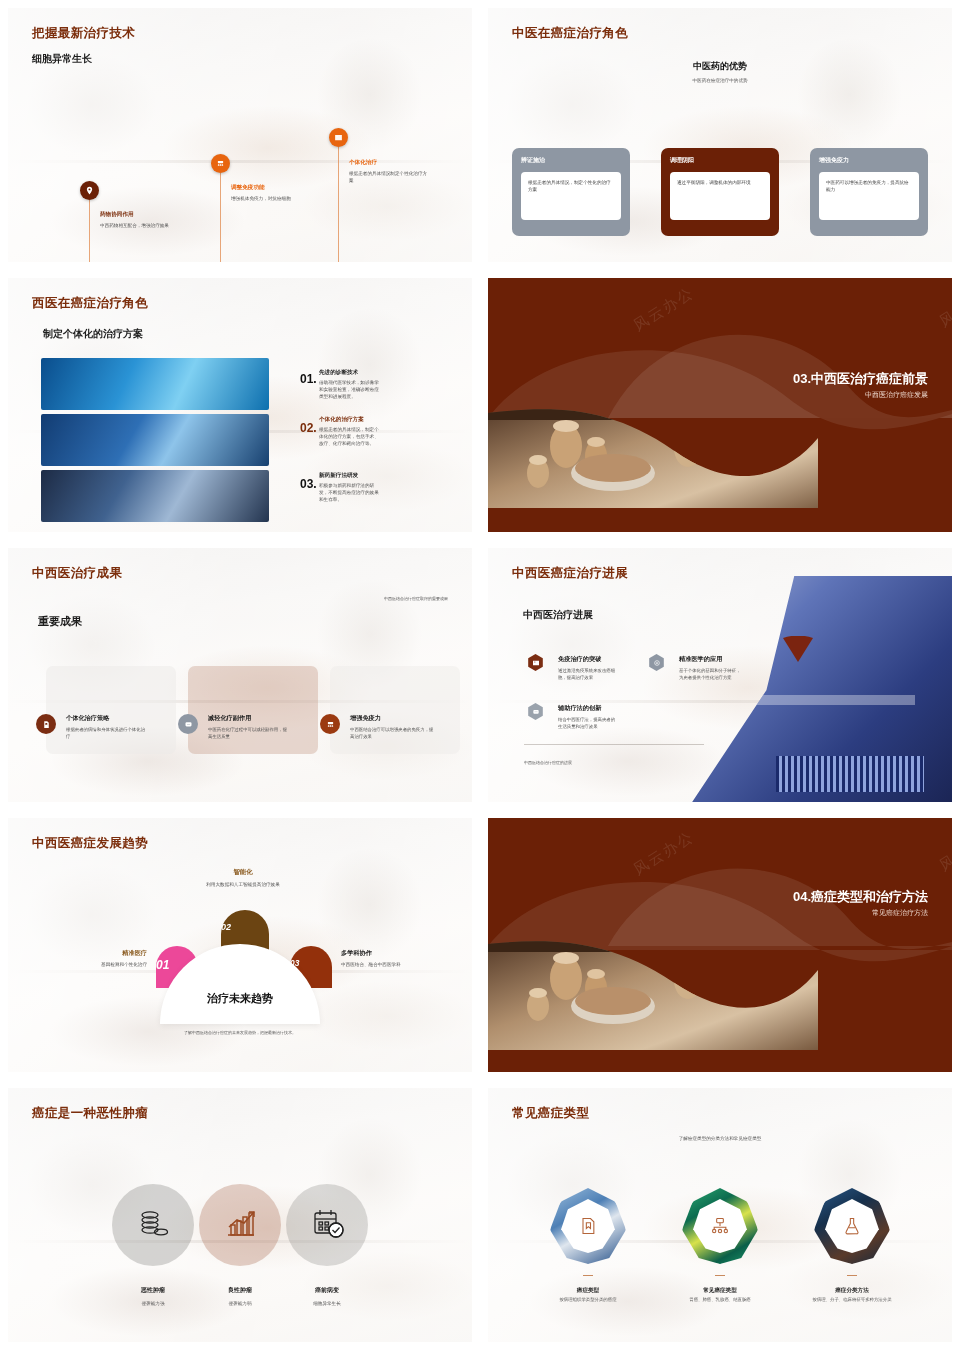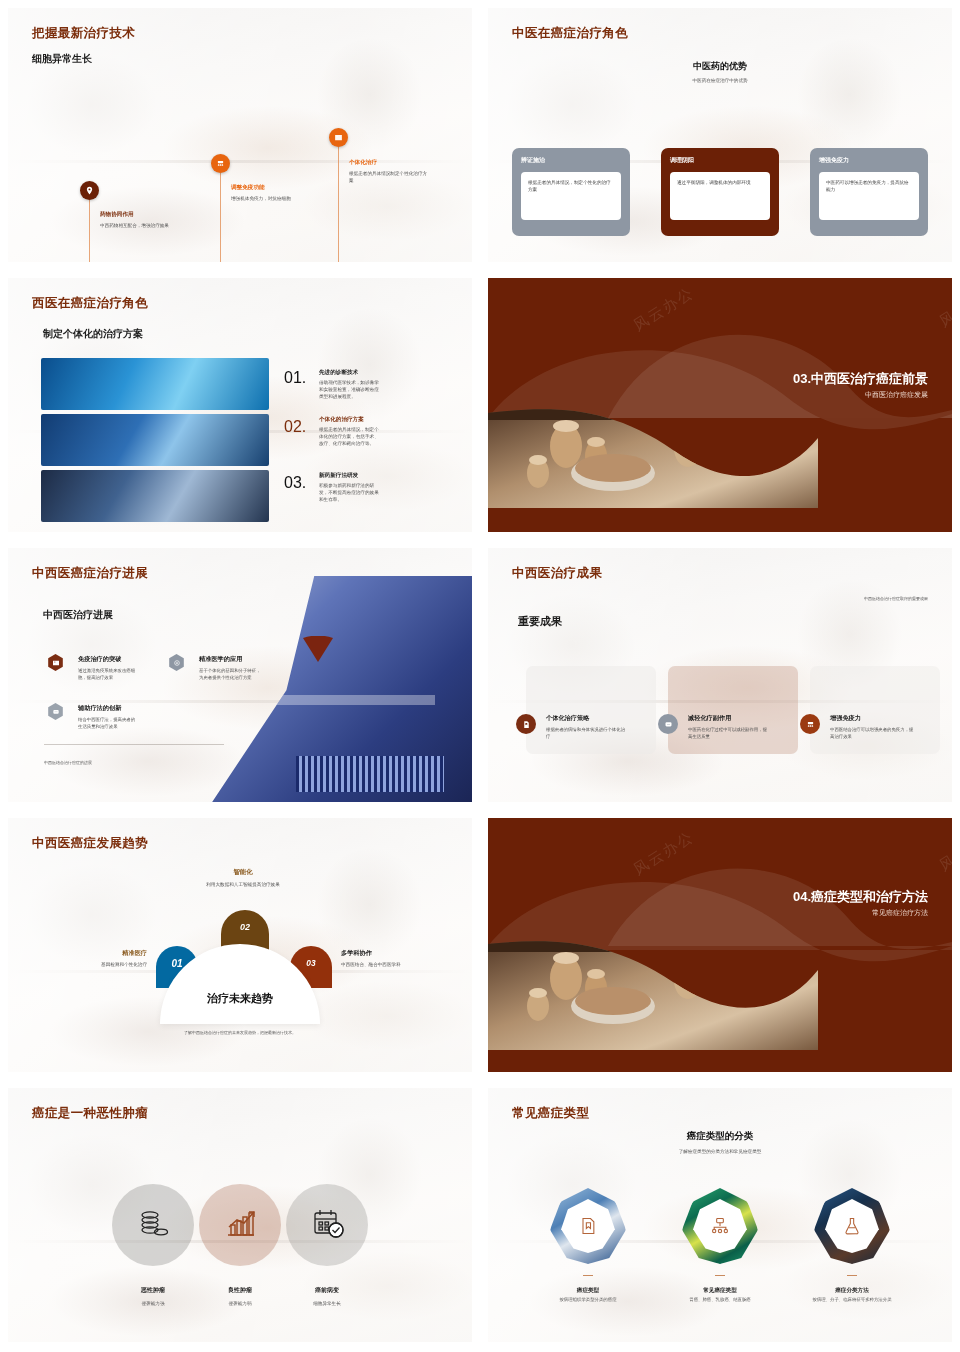--- a/index.html
+++ b/index.html
@@ -78,21 +78,21 @@
   }
 
   
   .ph{
     position:absolute; left:33px; width:228px; height:52px; border-radius:2px;
   }
   .ph.a{ background:linear-gradient(115deg,#0a4d8c,#2a93d5 38%,#7fd0f2 62%,#0d6fae); }
   .ph.b{ background:linear-gradient(120deg,#123c72,#2e6fb5 40%,#8ec4ea 58%,#17406f); }
   .ph.c{ background:linear-gradient(120deg,#1d2b45,#40628f 35%,#9fb8d4 60%,#23344f); }
   .numrow{ position:absolute; }
-  .num{ font-size:16px; font-weight:normal; color:#111; line-height:1; }
+  .num{ font-size:12px; font-weight:bold; color:#111; line-height:1;margin-left:16px; }
   .num.hl{ color:#7b2d0b; }
   .nt{ font-size:5.6px; font-weight:bold; color:#1d1d1d; }
   .nt.hl{ color:#7b2d0b; }
 
   
   .cover{ position:absolute; inset:0; background:#6b2006; }
   .cover .wave{
     position:absolute; left:0; right:0; top:0; height:100%;
   }
   .cover .ctitle{
@@ -129,21 +129,21 @@
   
   .dome{
     position:absolute; left:152px; top:126px; width:160px; height:80px;
     background:#fff; border-radius:80px 80px 0 0;
     display:flex; align-items:flex-end; justify-content:center;
     padding-bottom:18px; box-shadow:0 2px 6px rgba(0,0,0,.07);
   }
   .dome span{ font-size:11px; font-weight:bold; color:#111; }
   .petal{
     position:absolute; border-radius:60px 60px 0 0;
-    display:flex; align-items:flex-start; justify-content:center;
+    display:flex; align-items:flex-start; justify-content:flex-start;
     font-style:italic; font-weight:bold; color:#fff;
   }
 
   
   .bigc{ position:absolute; width:82px; height:82px; border-radius:50%; top:96px; }
   .ic9{ position:absolute; width:34px; height:34px; }
   .ic9 svg{ width:34px; height:34px; }
 
   
   .drop{
@@ -311,20 +311,67 @@
         <div class="wm" style="left:448px; top:18px;">风云办公</div>
         <div class="ctitle">03.中西医治疗癌症前景</div>
         <div class="csub">中西医治疗癌症发展</div>
       </div>
     </div>
   </div>
 
   <div class="slide">
     <div class="canvas">
       <div class="bg"></div>
+      <div class="veil" style="background:linear-gradient(100deg,rgba(255,255,255,.72) 0%,rgba(255,255,255,.45) 45%,rgba(255,255,255,.52) 100%);"></div>
+      <div class="layer">
+        <div class="title">中西医治疗成果</div>
+        <div class="micro" style="position:absolute; right:24px; top:48px;">中西医结合治疗癌症取得的重要成果</div>
+        <div class="subhead" style="left:30px; top:66px; font-size:11px;">重要成果</div>
+
+        <div class="panel" style="left:38px; background:rgba(236,234,232,.50);"></div>
+        <div class="panel" style="left:180px; background:rgba(196,156,138,.38);"></div>
+        <div class="panel" style="left:322px; background:rgba(236,234,232,.42);"></div>
+
+        <div class="circ" style="left:28px; top:166px; background:#7B2D12;">
+          <svg viewBox="0 0 24 24">
+              <path d="M6 3h8l4 4v14H6z"></path>
+              <path d="M9 8h5v6l-2.5-2L9 14z" fill="#7B2D12"></path>
+            </svg>
+        </div>
+        <div class="ih" style="left:58px; top:166px;">个体化治疗策略</div>
+        <div class="ib" style="left:58px; top:178px; width:80px;">根据患者的病情和身体状况进行个体化治疗</div>
+
+        <div class="circ" style="left:170px; top:166px; background:#8E97A3;">
+          <svg viewBox="0 0 24 24">
+              <rect x="4" y="6" width="16" height="11" rx="3"></rect>
+              <circle cx="9" cy="11.5" r="1.1" fill="#8E97A3"></circle>
+              <circle cx="12" cy="11.5" r="1.1" fill="#8E97A3"></circle>
+              <circle cx="15" cy="11.5" r="1.1" fill="#8E97A3"></circle>
+            </svg>
+        </div>
+        <div class="ih" style="left:200px; top:166px;">减轻化疗副作用</div>
+        <div class="ib" style="left:200px; top:178px; width:82px;">中医药在化疗过程中可以减轻副作用，提高生活质量</div>
+
+        <div class="circ" style="left:312px; top:166px; background:#9B3A11;">
+          <svg viewBox="0 0 24 24">
+              <rect x="5" y="5" width="14" height="6" rx="1"></rect>
+              <rect x="5" y="14" width="4" height="4" rx="1"></rect>
+              <rect x="10" y="14" width="4" height="4" rx="1"></rect>
+              <rect x="15" y="14" width="4" height="4" rx="1"></rect>
+            </svg>
+        </div>
+        <div class="ih" style="left:342px; top:166px;">增强免疫力</div>
+        <div class="ib" style="left:342px; top:178px; width:84px;">中西医结合治疗可以增强患者的免疫力，提高治疗效果</div>
+      </div>
+    </div>
+  </div>
+
+  <div class="slide">
+    <div class="canvas">
+      <div class="bg"></div>
       <div class="veil"></div>
 
       <div class="layer" style="clip-path:polygon(66% 11%,100% 11%,100% 100%,44% 100%,60% 56%);">
         <div style="position:absolute;inset:0;background:linear-gradient(135deg,#7f93c8 0%,#b8c3e0 28%,#5f74b8 52%,#2c3d80 78%,#1b2555 100%);"></div>
         <div style="position:absolute;left:58%;top:18%;width:8px;height:46%;background:linear-gradient(180deg,#2ab7ef,#0f6ea8);transform:rotate(16deg);border-radius:2px;"></div>
         <div style="position:absolute;left:58%;top:58%;width:34%;height:4%;background:rgba(255,255,255,.35);"></div>
         <div style="position:absolute;left:62%;top:82%;width:32%;height:14%;background:repeating-linear-gradient(90deg,#1a2a6b 0 3px,#8fa4dd 3px 6px);"></div>
       </div>
       <div class="layer">
         <div class="title">中西医癌症治疗进展</div>
@@ -364,81 +411,34 @@
         <svg style="position:absolute; left:295px; top:88px; width:30px; height:26px;" viewBox="0 0 30 26">
           <path d="M15 26 L0 2 Q15 -3 30 2 Z" fill="#7B2410"></path>
         </svg>
       </div>
     </div>
   </div>
 
   <div class="slide">
     <div class="canvas">
       <div class="bg"></div>
-      <div class="veil" style="background:linear-gradient(100deg,rgba(255,255,255,.72) 0%,rgba(255,255,255,.45) 45%,rgba(255,255,255,.52) 100%);"></div>
-      <div class="layer">
-        <div class="title">中西医治疗成果</div>
-        <div class="micro" style="position:absolute; right:24px; top:48px;">中西医结合治疗癌症取得的重要成果</div>
-        <div class="subhead" style="left:30px; top:66px; font-size:11px;">重要成果</div>
-
-        <div class="panel" style="left:38px; background:rgba(236,234,232,.50);"></div>
-        <div class="panel" style="left:180px; background:rgba(196,156,138,.38);"></div>
-        <div class="panel" style="left:322px; background:rgba(236,234,232,.42);"></div>
-
-        <div class="circ" style="left:28px; top:166px; background:#7B2D12;">
-          <svg viewBox="0 0 24 24">
-              <path d="M6 3h8l4 4v14H6z"></path>
-              <path d="M9 8h5v6l-2.5-2L9 14z" fill="#7B2D12"></path>
-            </svg>
-        </div>
-        <div class="ih" style="left:58px; top:166px;">个体化治疗策略</div>
-        <div class="ib" style="left:58px; top:178px; width:80px;">根据患者的病情和身体状况进行个体化治疗</div>
-
-        <div class="circ" style="left:170px; top:166px; background:#8E97A3;">
-          <svg viewBox="0 0 24 24">
-              <rect x="4" y="6" width="16" height="11" rx="3"></rect>
-              <circle cx="9" cy="11.5" r="1.1" fill="#8E97A3"></circle>
-              <circle cx="12" cy="11.5" r="1.1" fill="#8E97A3"></circle>
-              <circle cx="15" cy="11.5" r="1.1" fill="#8E97A3"></circle>
-            </svg>
-        </div>
-        <div class="ih" style="left:200px; top:166px;">减轻化疗副作用</div>
-        <div class="ib" style="left:200px; top:178px; width:82px;">中医药在化疗过程中可以减轻副作用，提高生活质量</div>
-
-        <div class="circ" style="left:312px; top:166px; background:#9B3A11;">
-          <svg viewBox="0 0 24 24">
-              <rect x="5" y="5" width="14" height="6" rx="1"></rect>
-              <rect x="5" y="14" width="4" height="4" rx="1"></rect>
-              <rect x="10" y="14" width="4" height="4" rx="1"></rect>
-              <rect x="15" y="14" width="4" height="4" rx="1"></rect>
-            </svg>
-        </div>
-        <div class="ih" style="left:342px; top:166px;">增强免疫力</div>
-        <div class="ib" style="left:342px; top:178px; width:84px;">中西医结合治疗可以增强患者的免疫力，提高治疗效果</div>
-      </div>
-    </div>
-  </div>
-
-  <div class="slide">
-    <div class="canvas">
-      <div class="bg"></div>
       <div class="veil"></div>
       <div class="layer">
         <div class="title">中西医癌症发展趋势</div>
 
         <div style="position:absolute; left:176px; top:50px; width:118px; text-align:center;">
           <div style="font-size:6.4px;font-weight:bold;color:#8a5a1f;">智能化</div>
           <div style="font-size:4.6px;color:#4b4b4b;line-height:1.6;margin-top:4px;">利用大数据和人工智能提高治疗效果</div>
         </div>
 
         <div class="petal" style="left:213px; top:92px; width:48px; height:48px; background:#6B4412; font-size:9px; padding-top:12px;">
           <span>02</span>
         </div>
 
-        <div class="petal" style="left:148px; top:128px; width:42px; height:42px; background:#0369a1; font-size:10px; padding-top:12px;font-style:italic;">
+        <div class="petal" style="left:148px; top:128px; width:42px; height:42px; background:#ec4899; font-size:12px; padding-top:12px;font-style:italic;">
           <span>01</span>
         </div>
 
         <div class="petal" style="left:282px; top:128px; width:42px; height:42px; background:#93300B; font-size:8.4px; padding-top:12px;">
           <span>03</span>
         </div>
 
         <div class="dome">
           <span>治疗未来趋势</span>
         </div>
@@ -563,21 +563,20 @@
     </div>
   </div>
 
   <div class="slide">
     <div class="canvas">
       <div class="bg"></div>
       <div class="veil" style="background:linear-gradient(100deg,rgba(255,255,255,.76) 0%,rgba(255,255,255,.52) 45%,rgba(255,255,255,.62) 100%);"></div>
       <div class="layer">
         <div class="title">常见癌症类型</div>
         <div style="position:absolute; left:0; right:0; top:42px; text-align:center;">
-          <div style="font-size:9.5px;font-weight:bold;color:#111;">癌症类型的分类</div>
           <div style="font-size:4.6px;color:#4b4b4b;margin-top:6px;">了解癌症类型的分类方法和常见癌症类型</div>
         </div>
 
         <div class="drop" style="left:62px; background:linear-gradient(150deg,#9fc0de 0%,#4d7fb5 35%,#dfe6ee 55%,#1f4c86 100%);">
           <div class="inner">
             <svg viewBox="0 0 24 24">
                 <path d="M6 3h9l4 4v14H6z"></path>
                 <path d="M10 8h5v7l-2.5-2.2L10 15z"></path>
               </svg>
           </div>

